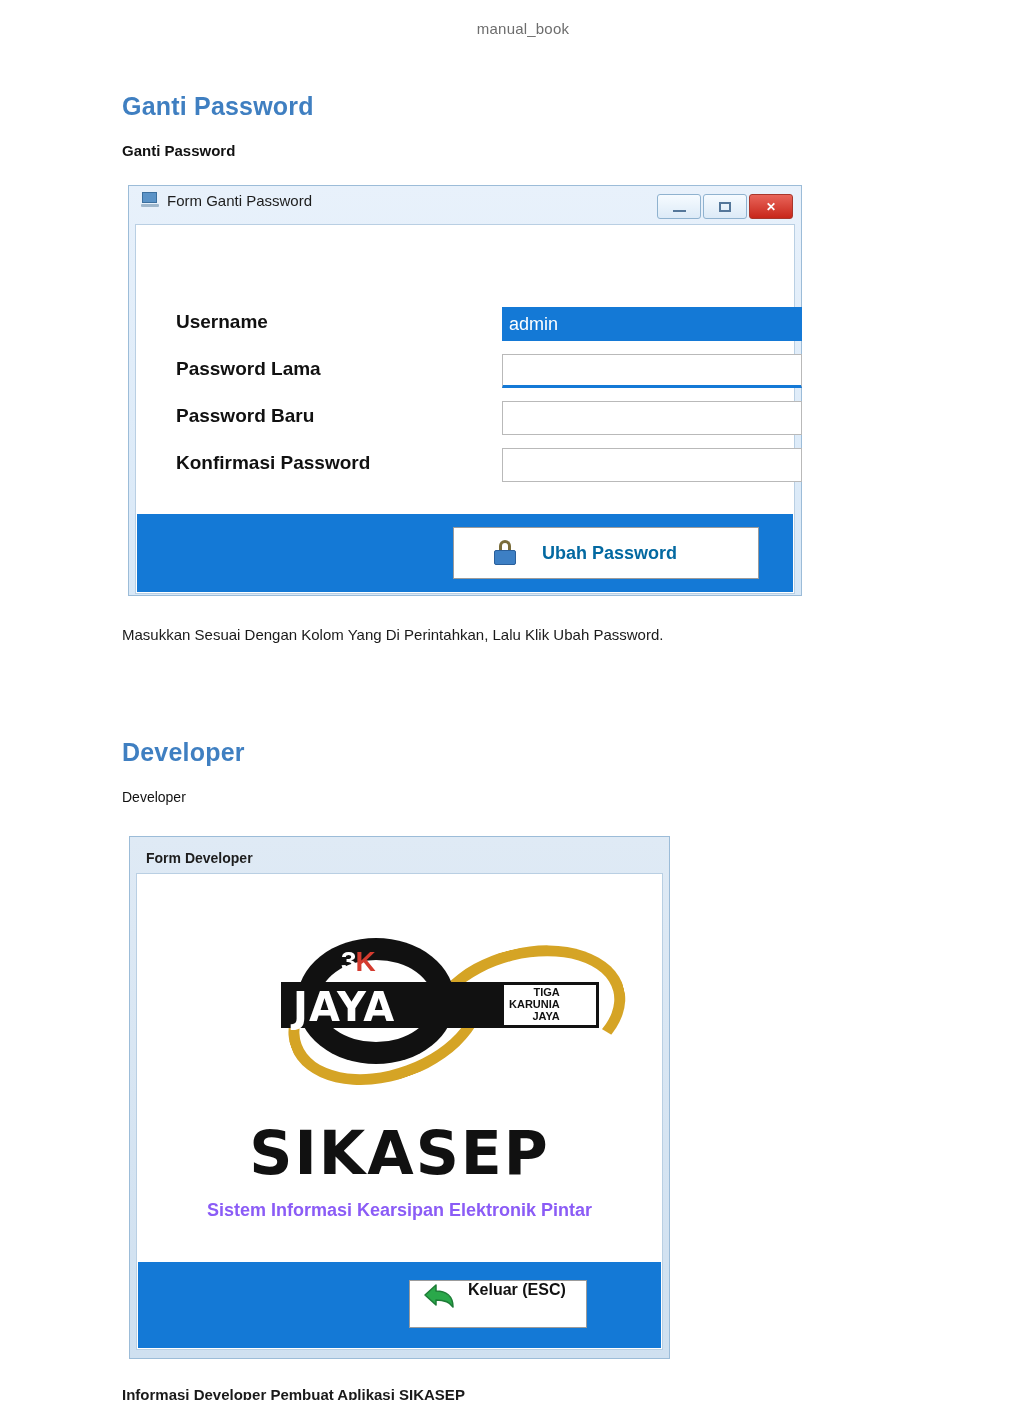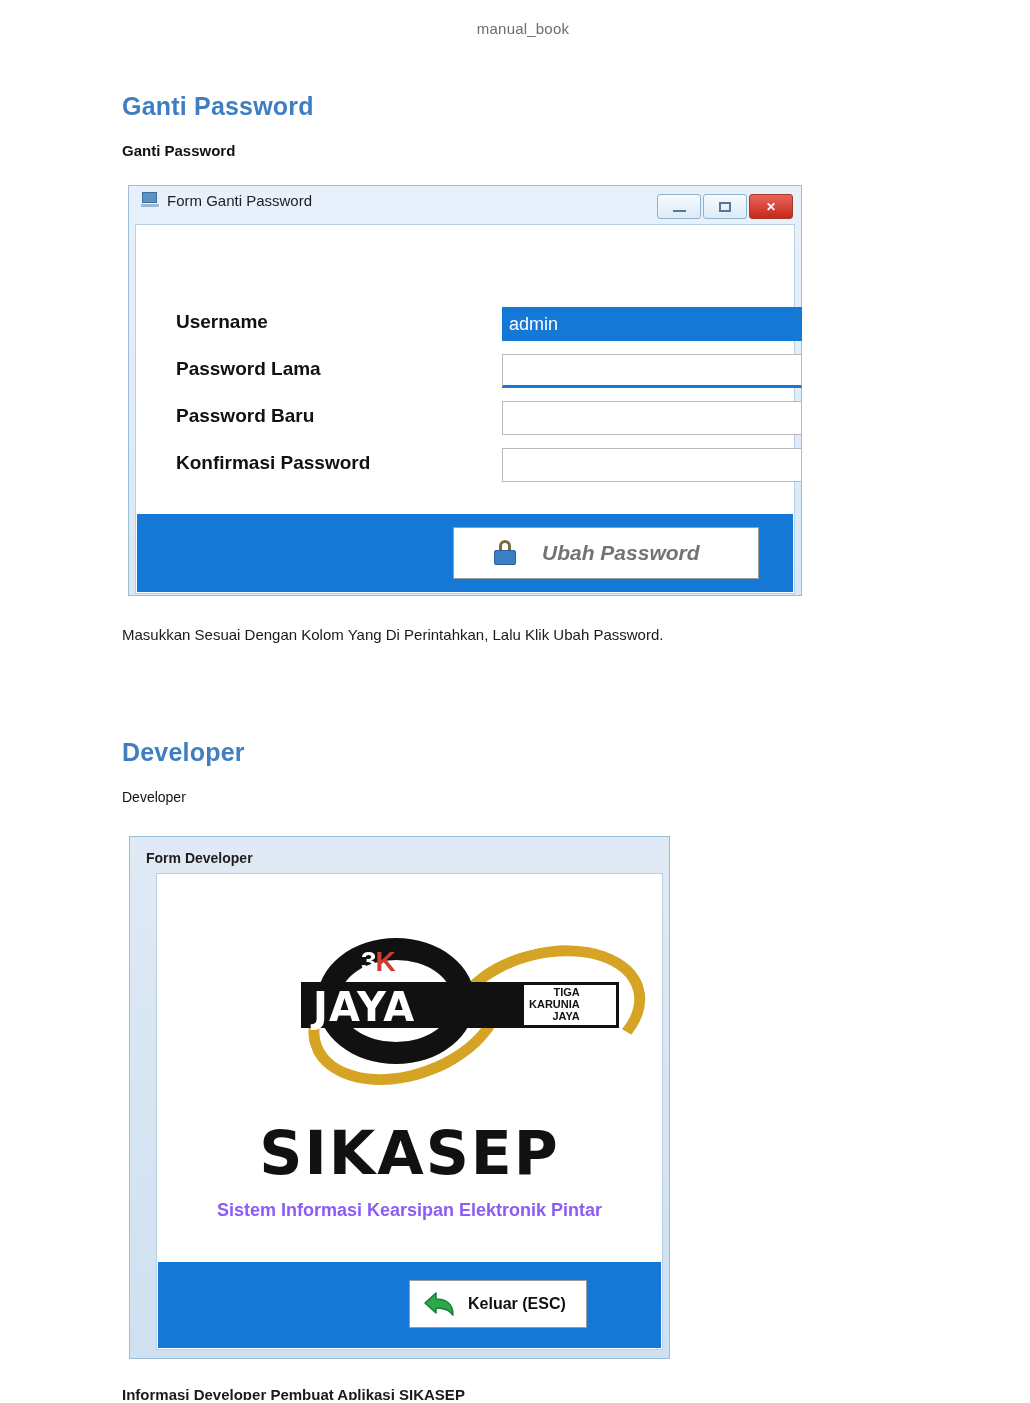--- a/index.html
+++ b/index.html
@@ -238,24 +238,23 @@
   .lock-icon .body {
     position: absolute;
     left: 4px; top: 12px;
     width: 22px; height: 15px;
     background: #3d7fc4;
     border: 1px solid #2a5f9b;
     border-radius: 2px;
     box-sizing: border-box;
   }
   .action-button .btn-label {
-    font-size: 21px;
-    font-weight: bold;
-    color: #737373;
-    font-style: italic;
+    font-size: 18px;
+    font-weight: bold;
+    color: #0369a1;
   }
 
   .caption {
     position: absolute;
     left: 122px;
     font-size: 15px;
     color: #1a1a1a;
   }
   #caption1 { top: 626px; }
 
@@ -300,21 +299,20 @@
     color: #1d1d1d;
     box-sizing: border-box;
   }
   .devform-body {
     position: relative;
     height: 477px;
     background: #ffffff;
     border: 1px solid #b9cfe3;
     box-sizing: border-box;
     overflow: hidden;
-    margin-left: 20px;
   }
 
   
   .logo {
     position: absolute;
     left: 138px;
     top: 64px;
     width: 340px;
     height: 130px;
   }
@@ -429,21 +427,20 @@
   }
   .keluar-button {
     position: absolute;
     right: 74px;
     top: 18px;
     width: 178px;
     height: 48px;
     background: #ffffff;
     border: 1px solid #9b9b9b;
     display: flex;
-    align-items: center;
     box-sizing: border-box;
   }
   .arrow-icon {
     width: 36px;
     height: 30px;
     margin-left: 12px;
     margin-right: 10px;
     position: relative;
   }
   .arrow-icon svg { display: block; }

